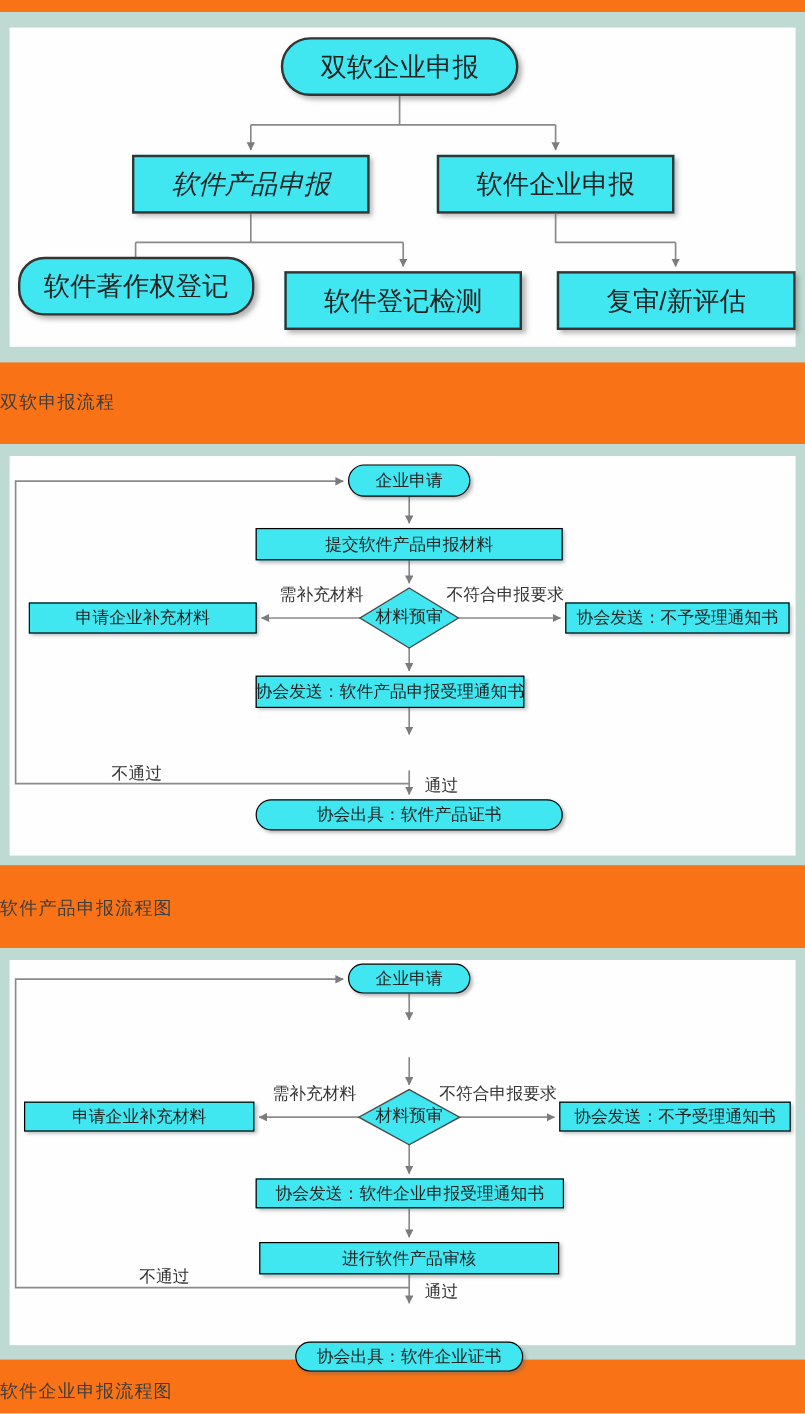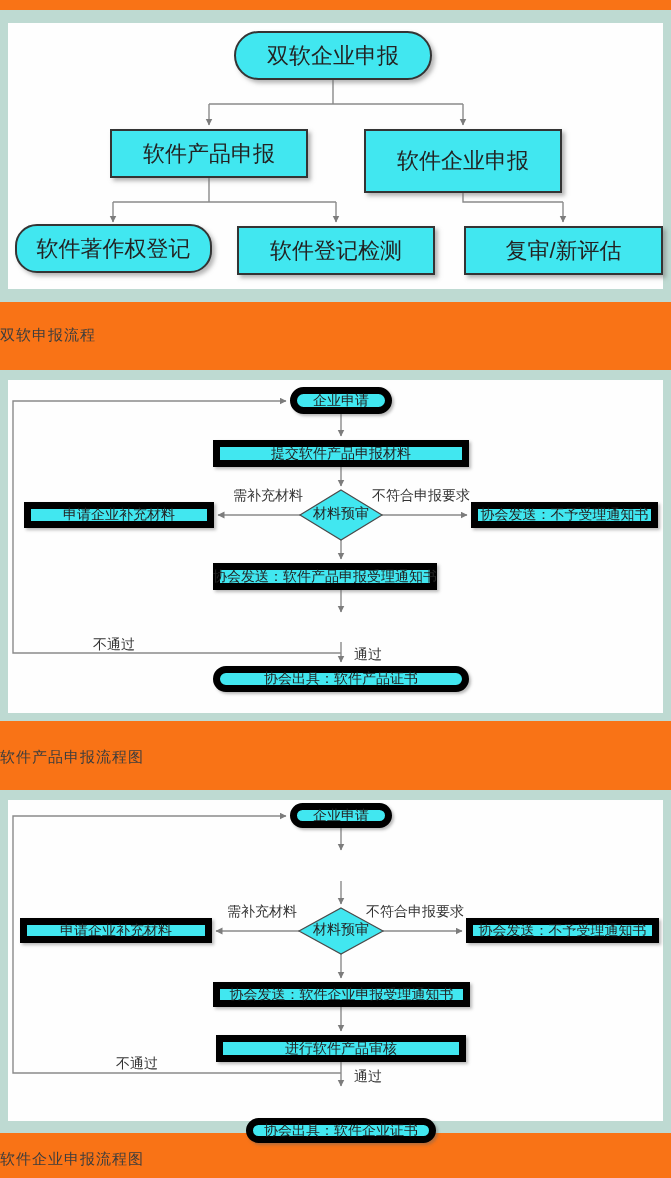--- a/index.html
+++ b/index.html
@@ -2,39 +2,39 @@
 <html><head>
 <meta charset="utf-8">
 <style>
   html,body{margin:0;padding:0;background:#f7f3e9;}
   .page{position:relative;width:671px;height:1178px;margin:0 auto;background:#f97316;
         font-family:"Liberation Sans","DejaVu Sans",sans-serif;overflow:hidden;}
   .panel-teal{position:absolute;left:0;width:671px;background:#bedad2;z-index:0;}
   .panel-white{position:absolute;background:#fefefe;z-index:1;}
   .overlay{position:absolute;left:0;top:0;z-index:2;pointer-events:none;}
   .node{position:absolute;z-index:3;display:flex;align-items:center;justify-content:center;
-        background:#41e7f0;border:7px solid #000000;color:#232323;text-align:center;
+        background:#41e7f0;border:1px solid #000000;color:#232323;text-align:center;
         box-shadow:2px 2px 3px rgba(100,100,100,.45);box-sizing:border-box;white-space:nowrap;}
   .big{font-size:22px;border:2px solid #343434;box-shadow:3px 3px 4px rgba(110,110,110,.5);}
   .sm{font-size:14px;}
   .pill{border-radius:26px;}
   .pill-sm{border-radius:14px;}
   .edge-label{position:absolute;z-index:4;font-size:14px;color:#333;text-align:center;white-space:nowrap;}
   .diamond-label{position:absolute;z-index:4;font-size:14px;color:#232323;text-align:center;white-space:nowrap;}
   .caption{position:absolute;left:0;width:671px;text-align:left;z-index:1;
            font-size:15px;color:#3d3d3d;letter-spacing:1px;}
   
   .p1{top:10px;height:292px;} .p1w{left:8px;top:23px;width:655px;height:266px;}
   .p2{top:370px;height:351px;} .p2w{left:8px;top:380px;width:655px;height:333px;}
   .p3{top:790px;height:343px;} .p3w{left:8px;top:800px;width:655px;height:321px;}
   
   .d1-root{left:234px;top:31px;width:198px;height:49px;}
-  .d1-c1{left:110px;top:129px;width:198px;height:49px;}
-  .d1-c2{left:364px;top:129px;width:198px;height:64px;}
-  .d1-l1{left:15px;top:224px;width:197px;height:49px;border-radius:22px;}
+  .d1-c1{left:110px;top:129px;width:198px;height:49px;font-style:italic;}
+  .d1-c2{left:364px;top:129px;width:198px;height:49px;}
+  .d1-l1{left:15px;top:214px;width:197px;height:49px;border-radius:22px;}
   .d1-l2{left:237px;top:226px;width:198px;height:49px;}
   .d1-l3{left:464px;top:226px;width:199px;height:49px;}
   
   .d2-start{left:290px;top:387px;width:102px;height:27px;}
   .d2-submit{left:213px;top:440px;width:256px;height:27px;}
   .d2-rlabel{left:301px;top:505px;width:80px;}
   .d2-supp{left:24px;top:502px;width:190px;height:26px;}
   .d2-reject{left:471px;top:502px;width:187px;height:26px;}
   .d2-accept{left:213px;top:563px;width:224px;height:27px;}
   .d2-audit{left:213px;top:616px;width:256px;height:26px;}

